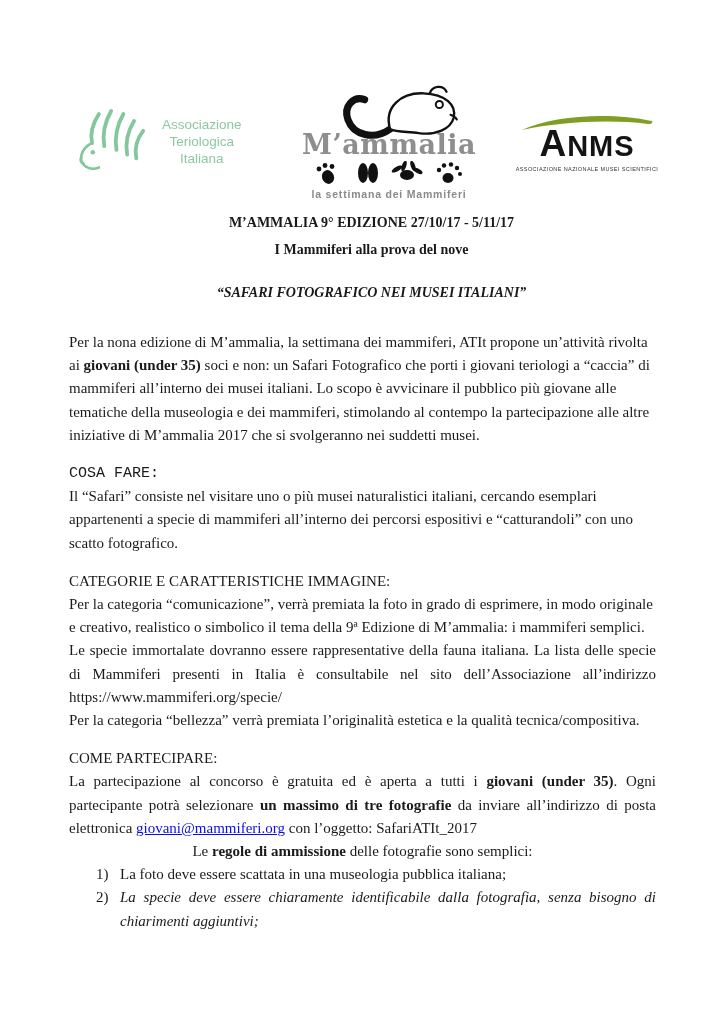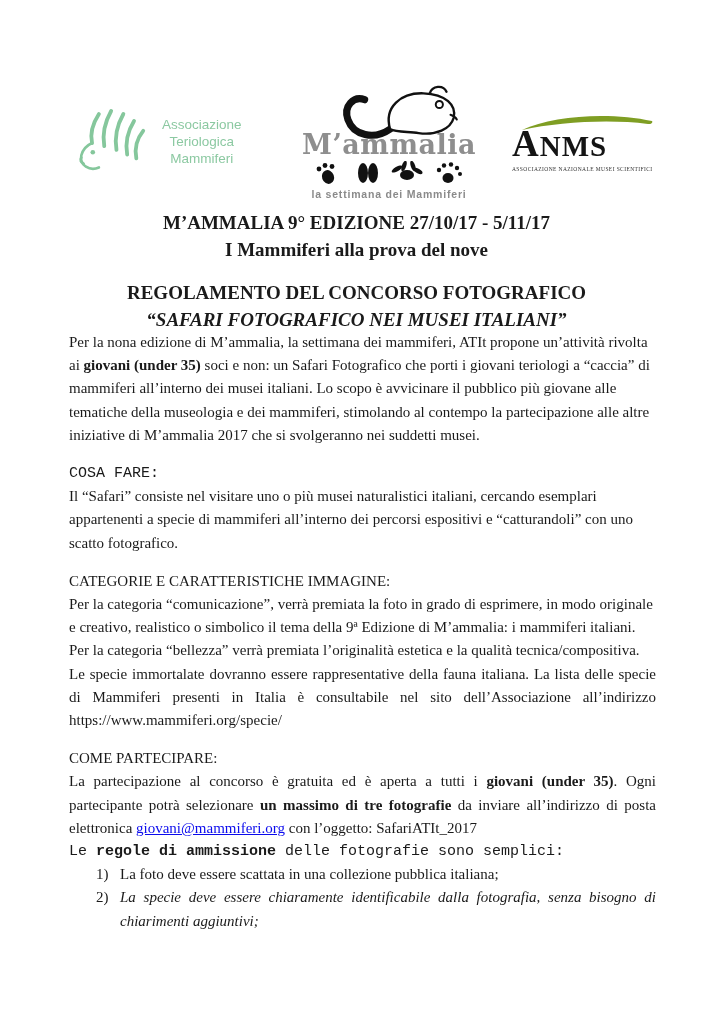--- a/index.html
+++ b/index.html
@@ -14,29 +14,29 @@
     display:flex;justify-content:space-between;align-items:center;}
   .logo-ati{display:flex;align-items:center;width:190px;}
   .ati-text{font-family:"Liberation Sans", sans-serif;color:#8cc9a2;
     font-size:13.5px;line-height:17px;text-align:center;margin-left:2px;}
   .logo-mam{width:190px;text-align:center;font-family:"Liberation Sans", sans-serif;position:relative;}
   .mam-animal{display:block;margin:0 auto -14px 38px;}
   .mam-title{font-family:"DejaVu Serif", serif;font-weight:700;font-size:27px;
     color:#8e8e8e;letter-spacing:0.5px;line-height:28px;}
   .mam-prints{display:block;margin:2px auto 1px auto;}
   .mam-sub{font-size:10.5px;font-weight:700;color:#8a8a8a;letter-spacing:0.8px;}
-  .logo-anms{width:150px;font-family:Liberation Serif, serif;}
+  .logo-anms{width:150px;text-align:center;font-family:Liberation Sans, sans-serif;}
   .anms-swoosh{display:block;margin:0 auto -6px auto;}
   .anms-word{color:#141414;font-weight:700;letter-spacing:1px;line-height:34px;}
   .anms-word .big{font-size:37px;}
   .anms-word .rest{font-size:29px;}
   .anms-cap{font-size:5.5px;color:#333;letter-spacing:0.4px;margin-top:-2px;white-space:nowrap;}
   
-  .title-block{position:absolute;top:209px;left:63px;width:587px;text-align:center;
-    font-weight:700;font-size:19px;line-height:27px;}
+  .title-block{position:absolute;top:209px;left:78px;width:587px;text-align:center;
+    font-weight:700;font-size:14px;line-height:27px;}
   .title-gap{height:16px;}
   .title-italic{font-style:italic;}
   
   .doc-body{position:absolute;top:331px;left:69px;width:587px;
     font-size:15px;line-height:23.2px;}
   .doc-body p{margin:0;}
   .heading{margin-top:15px !important;}
   .b{font-weight:700;}
   a.email-link{color:#0b0bed;text-decoration:underline;cursor:pointer;}
   .list-item{display:flex;padding-left:27px;}
@@ -63,21 +63,21 @@
           <g stroke="#85c79c" stroke-width="3.5" stroke-linecap="round">
             <path d="M21,54 Q10,59 7,70 Q5,80 13,85 Q21,90 30,86"></path>
             <path d="M7,73 Q4,78 10,81"></path>
           </g>
           <circle cx="22" cy="66" r="3" fill="#85c79c"></circle>
         </svg>
       </span>
       <div class="ati-text">
         <div>Associazione</div>
         <div>Teriologica</div>
-        <div>Mammiferi</div>
+        <div>Italiana</div>
       </div>
     </div>
 
     <div class="logo-mam">
       <span>
         <svg class="mam-animal" width="132" height="62" viewBox="0 0 160 78" fill="none">
           <path d="M70,58 C50,72 24,66 17,46 C11,29 24,16 38,21" stroke="#111" stroke-width="9" stroke-linecap="round"></path>
           <path d="M70,58 C62,30 84,12 112,13 C140,14 154,28 150,44 C146,58 128,66 106,63 C92,61 78,62 70,58 Z" fill="#ffffff" stroke="#111" stroke-width="3"></path>
           <path d="M120,13 C123,3 137,2 141,11" stroke="#111" stroke-width="3" stroke-linecap="round"></path>
           <circle cx="132" cy="27" r="4.5" stroke="#111" stroke-width="2.5"></circle>
@@ -125,38 +125,37 @@
       </span>
       <div class="anms-word"><span class="big">A</span><span class="rest">NMS</span></div>
       <div class="anms-cap">ASSOCIAZIONE NAZIONALE MUSEI SCIENTIFICI</div>
     </div>
   </div>
 
   <div class="title-block">
     <div>M’AMMALIA 9° EDIZIONE  27/10/17 - 5/11/17</div>
     <div>I Mammiferi alla prova del nove</div>
     <div class="title-gap"></div>
-    <div>REGOLAMENTO DEL CONCORSO FOTOGRAFICO</div>
     <div class="title-italic">“SAFARI FOTOGRAFICO NEI MUSEI ITALIANI”</div>
   </div>
 
   <div class="doc-body">
       <p class="paragraph" style="text-align: left;"><span>Per la nona edizione di M’ammalia, la settimana dei mammiferi, ATIt propone un’attività rivolta ai </span><span class="b">giovani (under 35)</span><span> soci e non: un Safari Fotografico che porti i giovani teriologi a “caccia” di mammiferi all’interno dei musei italiani. Lo scopo è avvicinare il pubblico più giovane alle tematiche della museologia e dei mammiferi, stimolando al contempo la partecipazione alle altre iniziative di M’ammalia 2017 che si svolgeranno nei suddetti musei.</span></p>
       <p class="heading" style="text-align: left; font-family: Liberation Mono, monospace;"><span>COSA FARE:</span></p>
       <p class="paragraph" style="text-align: left;"><span>Il “Safari” consiste nel visitare uno o più musei naturalistici italiani, cercando esemplari appartenenti a specie di mammiferi all’interno dei percorsi espositivi e “catturandoli” con uno scatto fotografico.</span></p>
       <p class="heading" style="text-align: left;"><span>CATEGORIE E CARATTERISTICHE IMMAGINE:</span></p>
-      <p class="paragraph" style="text-align: left;"><span>Per la categoria “comunicazione”, verrà premiata la foto in grado di esprimere, in modo originale e creativo, realistico o simbolico il tema della 9ª Edizione di M’ammalia: i mammiferi italiani.</span></p>
+      <p class="paragraph" style="text-align: left;"><span>Per la categoria “comunicazione”, verrà premiata la foto in grado di esprimere, in modo originale e creativo, realistico o simbolico il tema della 9ª Edizione di M’ammalia: i mammiferi semplici.</span></p>
+      <p class="paragraph" style="text-align: justify;"><span>Le specie immortalate dovranno essere rappresentative della fauna italiana. La lista delle specie di Mammiferi presenti in Italia è consultabile nel sito dell’Associazione all’indirizzo </span><span>https://www.mammiferi.org/specie/</span></p>
       <p class="paragraph" style="text-align: left;"><span>Per la categoria “bellezza” verrà premiata l’originalità estetica e la qualità tecnica/compositiva.</span></p>
-      <p class="paragraph" style="text-align: justify;"><span>Le specie immortalate dovranno essere rappresentative della fauna italiana. La lista delle specie di Mammiferi presenti in Italia è consultabile nel sito dell’Associazione all’indirizzo </span><span>https://www.mammiferi.org/specie/</span></p>
       <p class="heading" style="text-align: left;"><span>COME PARTECIPARE:</span></p>
       <p class="paragraph" style="text-align: justify;"><span>La partecipazione al concorso è gratuita ed è aperta a tutti i </span><span class="b">giovani (under 35)</span><span>. Ogni partecipante potrà selezionare </span><span class="b">un massimo di tre fotografie</span><span> da inviare all’indirizzo di posta elettronica </span><a class="email-link" href="#">giovani@mammiferi.org</a><span> con l’oggetto: SafariATIt_2017</span></p>
-      <p class="paragraph" style="text-align: left; font-family: Liberation Mono, monospace;"><span>Le </span><span class="b">regole di ammissione</span><span> delle fotografie sono semplici:</span></p>
+      <p class="paragraph" style="text-align: center;"><span>Le </span><span class="b">regole di ammissione</span><span> delle fotografie sono semplici:</span></p>
       <div class="list-item">
         <span class="li-num">1)</span>
-        <span class="li-text" style="text-align: left;"><span>La foto deve essere scattata in una collezione pubblica italiana;</span></span>
+        <span class="li-text" style="text-align: left;"><span>La foto deve essere scattata in una museologia pubblica italiana;</span></span>
       </div>
       <div class="list-item">
         <span class="li-num">2)</span>
         <span class="li-text" style="text-align: justify; font-style: italic;"><span>La specie deve essere chiaramente identificabile dalla fotografia, senza bisogno di chiarimenti aggiuntivi;</span></span>
       </div>
     </div>
 
 </div>
 
 </body></html>

